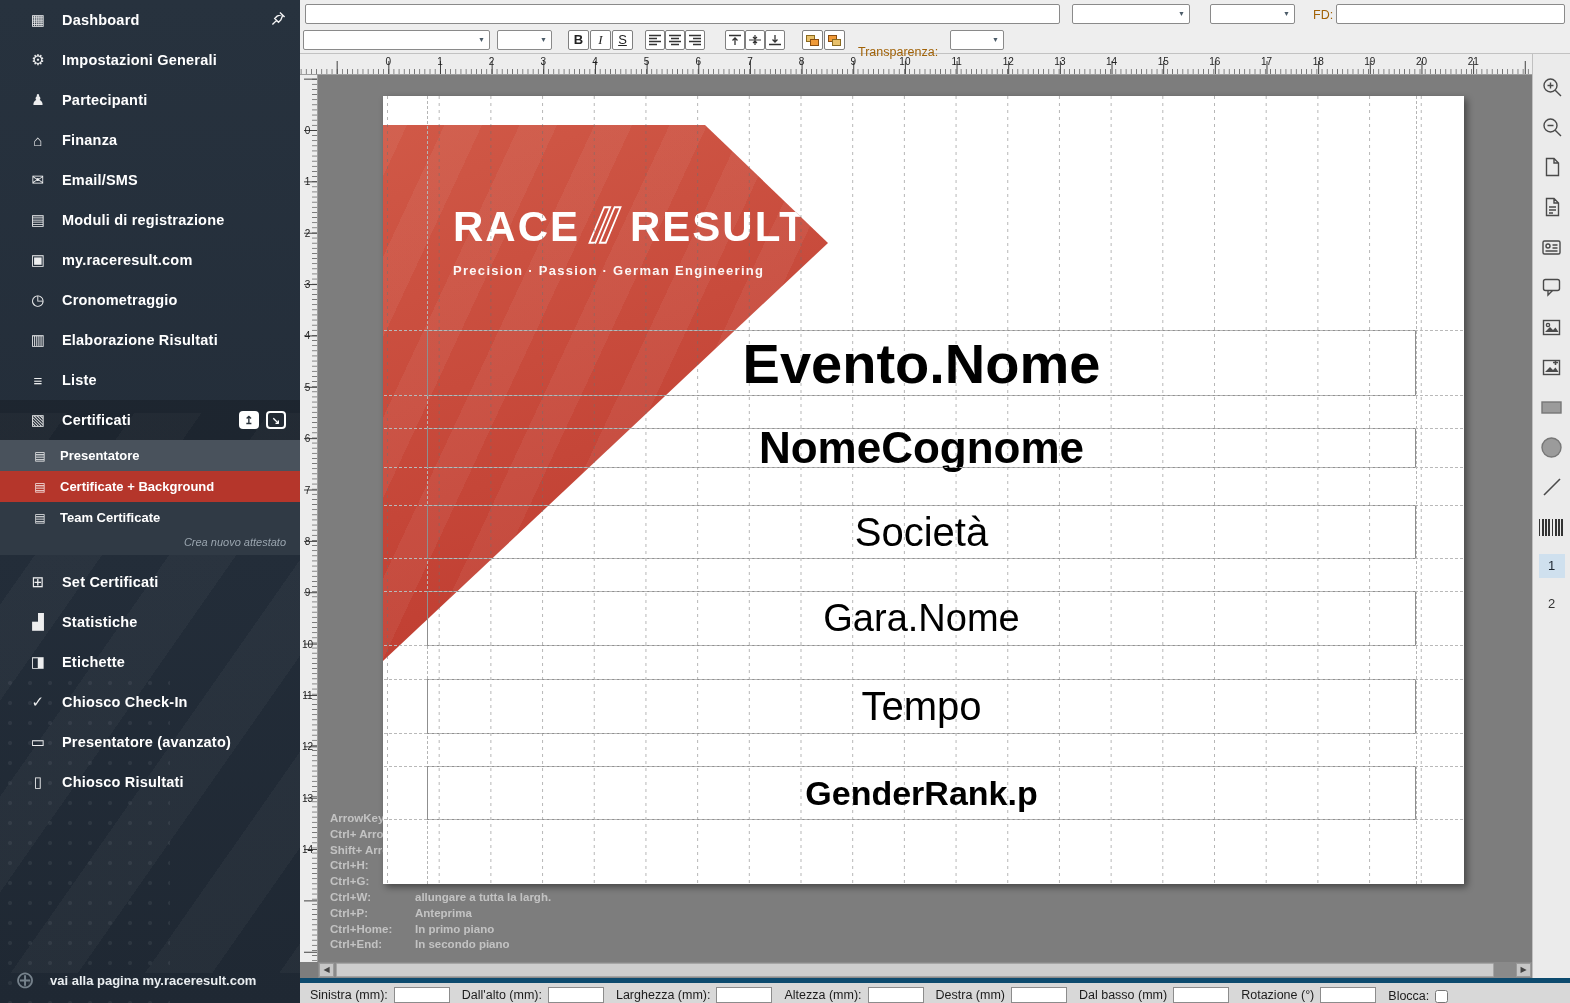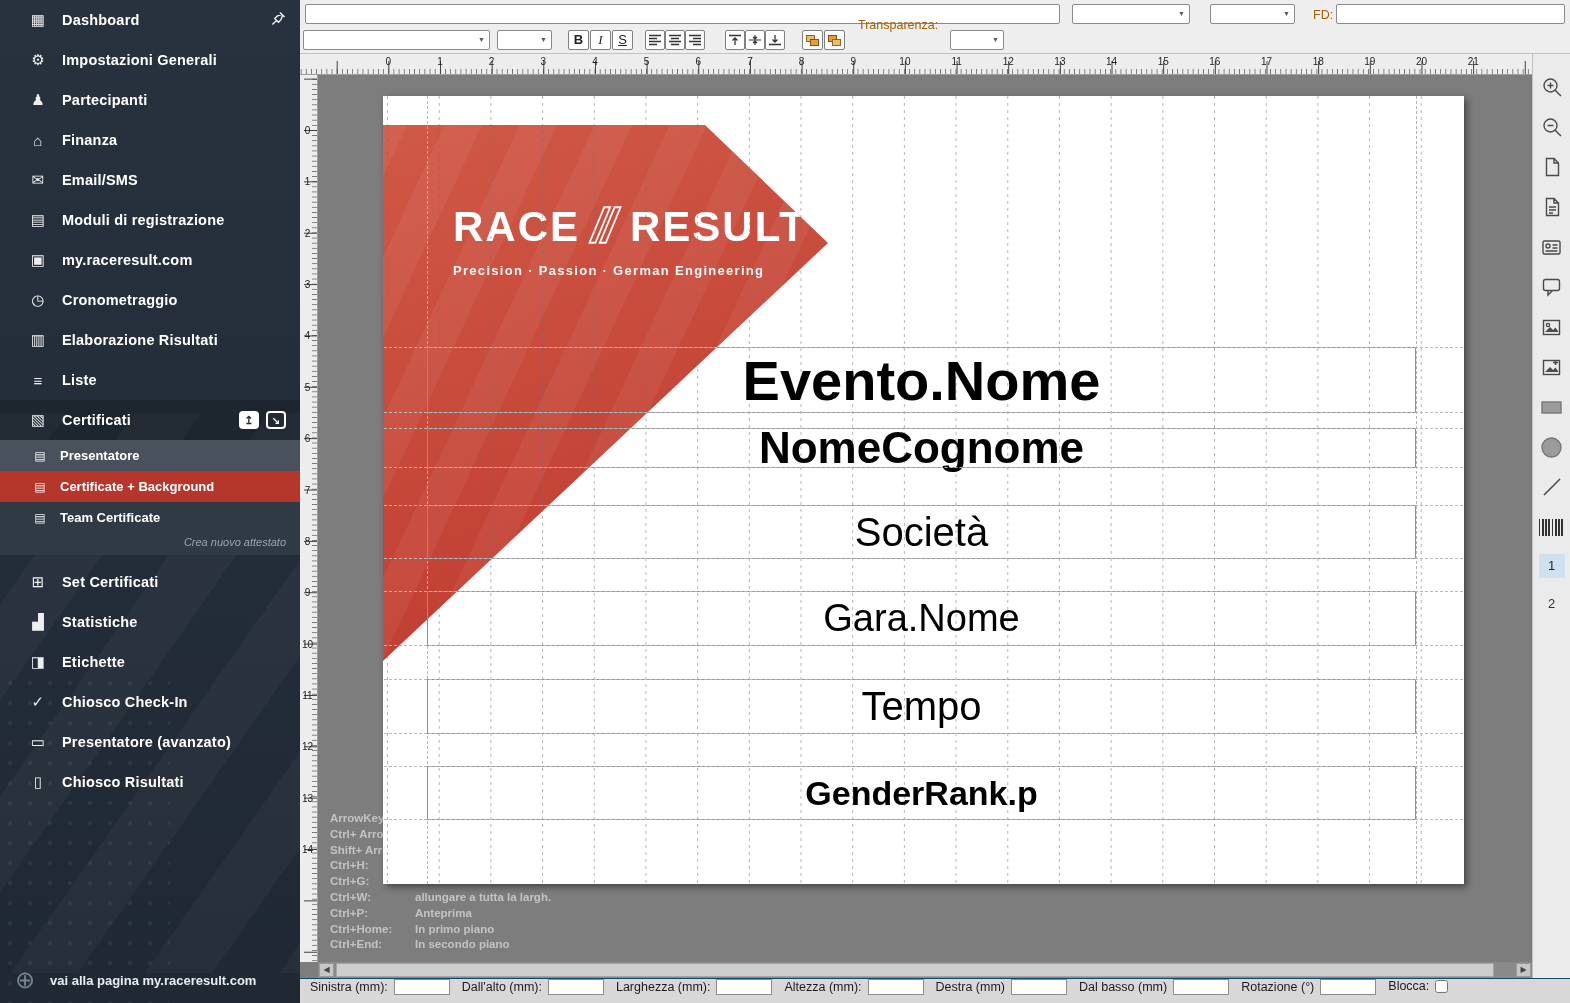--- a/index.html
+++ b/index.html
@@ -107,21 +107,21 @@
     background-size:51.7px 100%; background-position:4px 0;
     -webkit-mask-image:repeating-linear-gradient(to bottom, #000 0 3px, transparent 3px 7px);
     mask-image:repeating-linear-gradient(to bottom, #000 0 3px, transparent 3px 7px); }
   .vguide { position:absolute; top:0; bottom:0; width:0; border-left:1px dashed #b5b5b5; z-index:2; }
   .field { position:absolute; left:44px; width:989px; border:1px solid #8f8f8f; z-index:3;
     display:flex; align-items:center; justify-content:center; color:#000; background:transparent; }
   .field::before, .field::after { content:""; position:absolute; left:-44px; right:-48px; height:0;
     border-top:1px dashed #b9b9b9; }
   .field::before { top:-1px; }
   .field::after { bottom:-1px; }
-  .f0 { top:251px; height:66px; font-size:56px; font-weight:bold; }
+  .f0 { top:234px; height:66px; font-size:56px; font-weight:bold; }
   .f1 { top:332px; height:40px; font-size:44px; font-weight:bold; }
   .f2 { top:409px; height:54px; font-size:40px; }
   .f3 { top:495px; height:55px; font-size:38px; }
   .f4 { top:583px; height:55px; font-size:40px; }
   .f5 { top:670px; height:54px; font-size:34px; font-weight:bold; }
 
   
   #hscroll { position:absolute; left:18px; top:962px; width:1214px; height:16px; background:#8a8a8a; }
   .sb-btn { position:absolute; top:1px; width:15px; height:14px; background:#c6c6c6; border:1px solid #9a9a9a;
     font-size:8px; color:#444; text-align:center; line-height:12px; }
@@ -135,21 +135,21 @@
     padding-top:20px; gap:14px; z-index:4; }
   .tool { width:26px; height:26px; display:flex; align-items:center; justify-content:center; }
   .tool svg { stroke:#4a4a4a; fill:none; stroke-width:1.4; }
   .barcode { width:25px; height:17px;
     background:repeating-linear-gradient(90deg,#333 0 1.5px, transparent 1.5px 3px, #333 3px 5px, transparent 5px 6.5px); }
   .page-btn { width:26px; height:24px; text-align:center; line-height:24px; font-size:13px; color:#333; }
   .page-btn.active { background:#cfe0ee; color:#1c2630; }
 
   
   #statusbar { position:absolute; left:0; right:0; bottom:0; height:25px; background:#d8d8d8;
-    border-top:1px solid #0c4a6e; display:flex; align-items:flex-start; gap:12px; padding:0 10px;
+    border-top:5px solid #0c4a6e; display:flex; align-items:flex-end; gap:12px; padding:0 10px;
     font-size:12.5px; color:#1c1c1c; z-index:6;margin-top:35px; }
   .sb-fields { display:contents; }
   .sbu { display:flex; align-items:center; gap:6px; }
   .sb-input { width:56px; height:16px; background:#fff; border:1px solid #8c8c8c; font-size:11px; padding:0 2px; }
 </style>
 </head>
 <body>
 
 <div id="sidebar">
 
@@ -339,21 +339,21 @@
           <span class="front"></span>
         </span>
     </div>
     <div class="tbtn" style="left:524px; width:21px;">
       <span class="layerbox rev">
           <span class="back"></span>
           <span class="front"></span>
         </span>
     </div>
 
-    <span class="tlabel" style="left:558px; top:18px;">Transparenza:</span>
+    <span class="tlabel" style="left:558px; top:45px;">Transparenza:</span>
     <span class="ddw" style="left:650px; top:30px; width:54px;">
       <select></select>
     </span>
   </div>
 
   <div id="hruler">
 
   <span class="hnum" style="left: 88.33px;">0</span>
       <span class="hnum" style="left: 139.99px;">1</span>
       <span class="hnum" style="left: 191.65px;">2</span>

